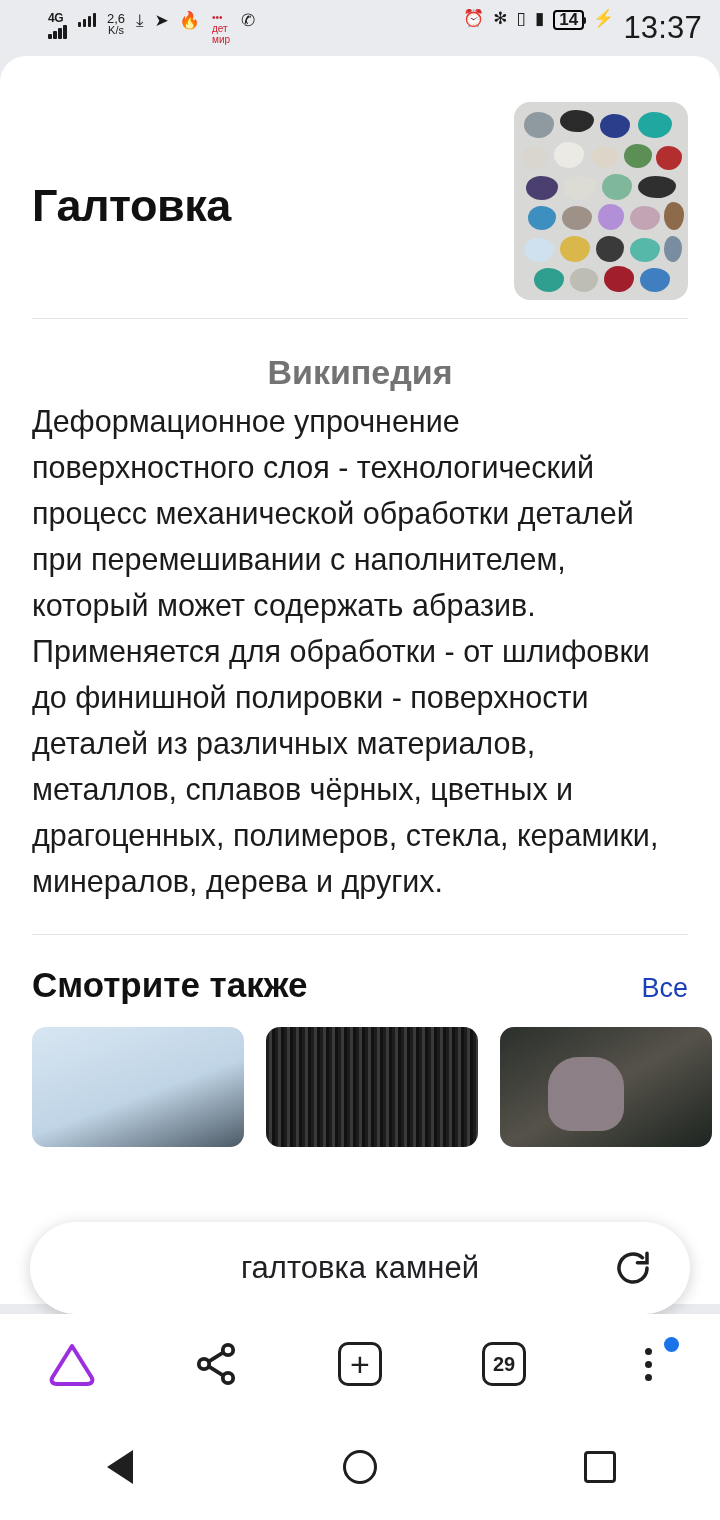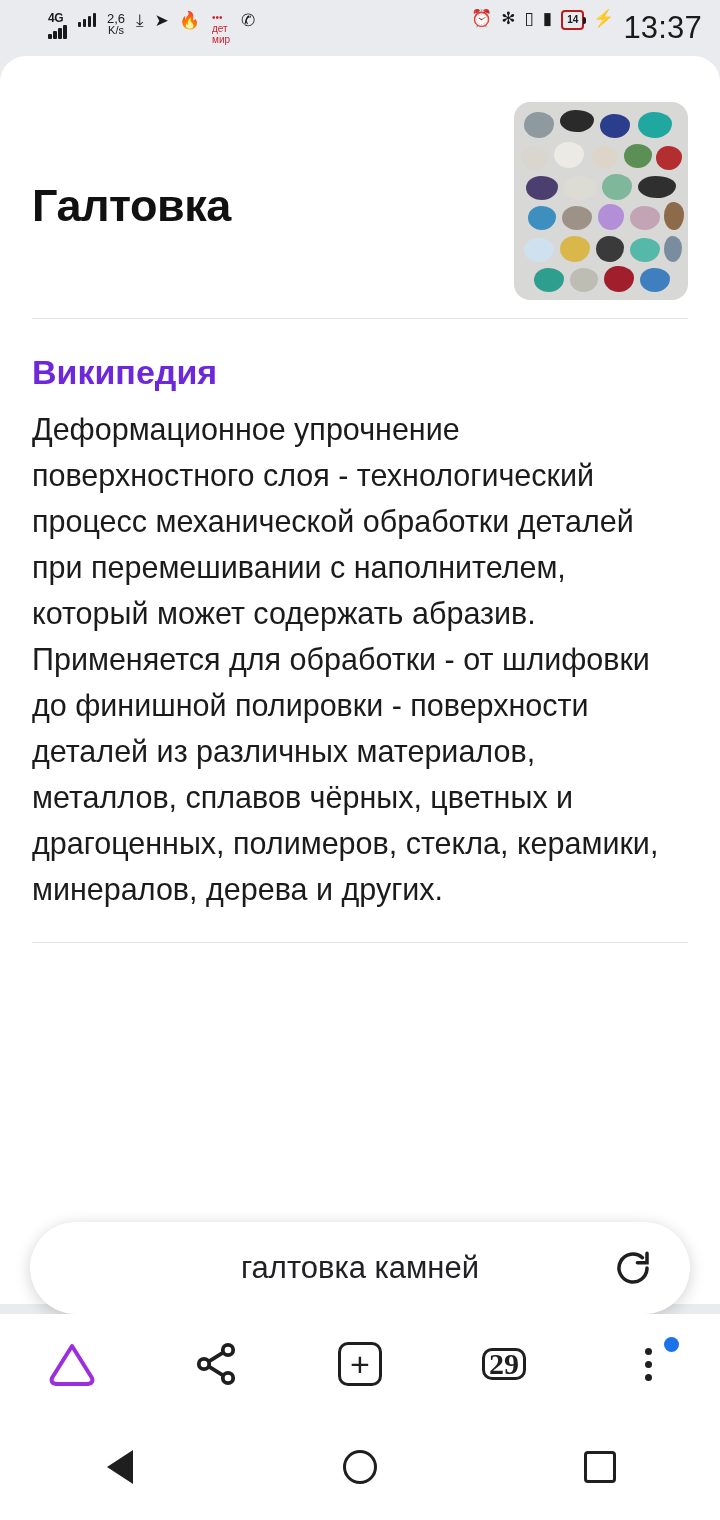--- a/index.html
+++ b/index.html
@@ -24,22 +24,22 @@
   .bars { display: flex; align-items: flex-end; gap: 1.5px; height: 15px; }
   .bars i { display: block; width: 3.5px; background: #1a1a1a; border-radius: 1px; }
   .bars i:nth-child(1){height:5px}
   .bars i:nth-child(2){height:8px}
   .bars i:nth-child(3){height:11px}
   .bars i:nth-child(4){height:14px}
   .kbs { font-size: 13px; line-height: 1.05; text-align: center; font-weight: 500; }
   .kbs small { display:block; font-size: 11px; }
   .icn { font-size: 17px; line-height: 1; }
   .batt {
-    border: 2px solid #b91c1c; border-radius: 4px; padding: 0 4px;
-    font-size: 10px; font-weight: 700; line-height: 16px; position: relative;
+    border: 2px solid #000000; border-radius: 4px; padding: 0 4px;
+    font-size: 17px; font-weight: 700; line-height: 16px; position: relative;
   }
   .batt::after {
     content: ""; position: absolute; right: -4px; top: 5px;
     width: 3px; height: 7px; background: #1a1a1a; border-radius: 0 2px 2px 0;
   }
   .clock { font-size: 31px; font-weight: 500; letter-spacing: 0.2px; }
 
   
   .sheet {
     position: absolute; top: 56px; left: 0; width: 720px; height: 1248px;
@@ -54,21 +54,21 @@
   .title { font-size: 45px; font-weight: 700; color: #111; letter-spacing: -0.5px; margin-top: 82px; }
   .thumb {
     width: 174px; height: 198px; border-radius: 16px; flex: 0 0 auto;
     background: #d8d8d6; position: relative; overflow: hidden; margin-top: 4px;
   }
   .stone { position: absolute; border-radius: 46% 54% 50% 50%/50% 44% 56% 50%; }
 
   .divider { height: 1px; background: #e3e3e3; margin: 0 32px; }
 
   .section { padding-top: 34px; }
-  .src { font-size: 34px; font-weight: 700; color: #6d28d9; margin-bottom: 14px; }
+  .src { font-size: 34px; font-weight: 700; color: #737373; margin-bottom: 6px; text-align: center; }
   .body { font-size: 30.5px; line-height: 46px; color: #1b1b1b; }
 
   .alsorow {
     display: flex; align-items: baseline; justify-content: space-between;
     padding: 30px 0 12px;
   }
   .alsotitle { font-size: 35px; font-weight: 700; color: #111; }
   .allink { font-size: 27px; color: #1a3fb8; }
 
   .cards { display: flex; gap: 22px; padding: 10px 0 0 0; }
@@ -100,23 +100,23 @@
     display: flex; align-items: center; justify-content: space-around;
     background: #ffffff;
   }
   .tb-item { position: relative; width: 90px; height: 70px; display: flex; align-items: center; justify-content: center; }
   .plusbox {
     width: 44px; height: 44px; border: 3px solid #1f1f1f; border-radius: 10px;
     display: flex; align-items: center; justify-content: center;
     font-size: 34px; line-height: 1; color: #1f1f1f; font-weight: 400;
   }
   .tabbox {
-    width: 44px; height: 32px; border: 3px solid #1f1f1f; border-radius: 10px;
+    width: 44px; height: 44px; border: 3px solid #1f1f1f; border-radius: 10px;
     display: flex; align-items: center; justify-content: center;
-    font-size: 30px; font-weight: 700; color: #1f1f1f; font-family: Liberation Serif, serif;
+    font-size: 20px; font-weight: 700; color: #1f1f1f;
   }
   .dots { display: flex; flex-direction: column; gap: 6px; }
   .dots i { width: 7px; height: 7px; border-radius: 50%; background: #1f1f1f; display:block; }
   .bluedot {
     position: absolute; top: 8px; right: 14px; width: 15px; height: 15px;
     border-radius: 50%; background: #1a73e8;
   }
 
   
   .navbar {
@@ -213,20 +213,32 @@
 
     <div class="divider"></div>
 
     <div class="content section">
       <div class="src">Википедия</div>
       <div class="body">Деформационное упрочнение поверхностного слоя - технологический процесс механической обработки деталей при перемешивании с наполнителем, который может содержать абразив. Применяется для обработки - от шлифовки до финишной полировки - поверхности деталей из различных материалов, металлов, сплавов чёрных, цветных и драгоценных, полимеров, стекла, керамики, минералов, дерева и других.</div>
     </div>
 
     <div class="divider" style="margin-top:30px"></div>
 
+    <div class="content">
+      <div class="alsorow">
+        <div class="alsotitle">Смотрите также</div>
+        <div class="allink">Все</div>
+      </div>
+      <div class="cards">
+        <div class="card c1"></div>
+        <div class="card c2"></div>
+        <div class="card c3"></div>
+
+      </div>
+    </div>
 
   </div>
 
   <div class="searchbar">
     <span class="query">галтовка камней</span>
     <svg class="reload" viewBox="0 0 24 24" fill="none" stroke="#1f1f1f" stroke-width="2" stroke-linecap="round">
       <path d="M20 12a8 8 0 1 1-2.6-5.9"></path>
       <path d="M20 3.5V9h-5.5"></path>
     </svg>
   </div>

